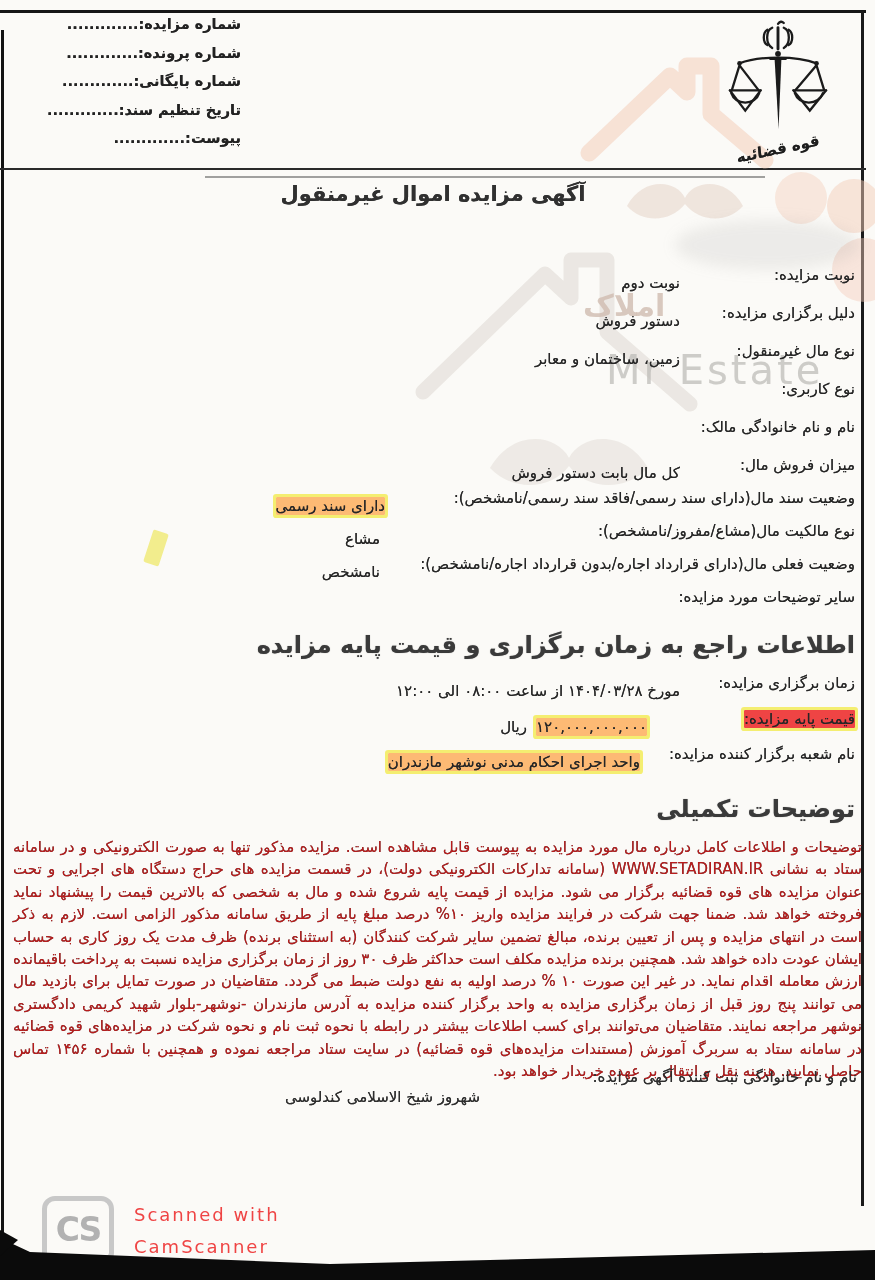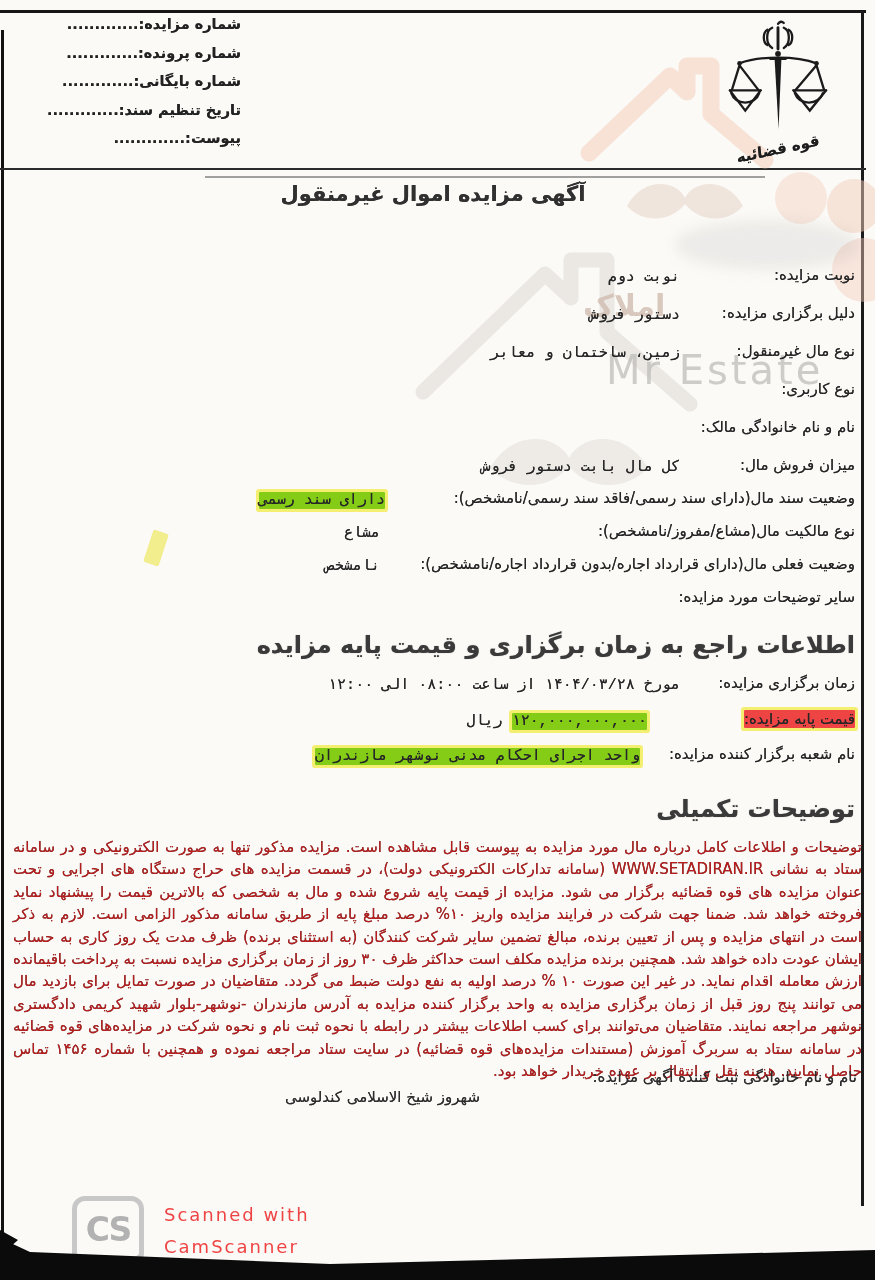--- a/index.html
+++ b/index.html
@@ -27,39 +27,39 @@
   .heading{position:absolute;right:20px;font-size:24px;font-weight:bold;color:#3a3a3a;
            text-shadow:0 0 .8px rgba(60,60,60,.7);}
   .h-s1{top:224px;} .h-s2{top:631px;} .h-s3{top:795px;}
   .smudge{position:absolute;background:rgba(130,130,130,.12);border-radius:50%;filter:blur(7px);}
   
   .sec{position:absolute;left:0;right:0;}
   .s1{top:266px;} .s2{top:674px;}
   .sec .row{position:relative;padding-right:20px;font-size:15px;white-space:nowrap;color:#262626;}
   .s1 .row{height:33px;} .s1 .row:nth-of-type(-n+5){height:38px;}
   .s2 .row{height:35.5px;}
-  .sec .val{position:absolute;right:195px;top:1px;white-space:nowrap;font-family:Liberation Mono, monospace;}
+  .sec .val{position:absolute;right:195px;top:8px;white-space:nowrap;}
   .s1 .row:nth-of-type(7) .val{right:490px;}
   .s1 .row:nth-of-type(8) .val,.s1 .row:nth-of-type(9) .val{right:495px;}
   .s1 .row:nth-of-type(10) .val{right:320px;}
   .s2 .row:nth-of-type(2) .val{right:228px;}
   .s2 .row:nth-of-type(3) .val{right:235px;}
-  .hl-value .num{background:#84cc16;box-shadow:0 0 0 3px #f4ee71;border-radius:1px;}
+  .hl-value .num{background:#fdba74;box-shadow:0 0 0 3px #f4ee71;border-radius:1px;}
   .hl-label .lbl{background:#ef4444;box-shadow:0 0 0 3px #f4ee71;border-radius:1px;}
   .suffix{margin-right:9px;}
   
   .para{position:absolute;right:13px;left:13px;top:836px;font-size:15px;line-height:22.4px;
         text-align:justify;color:#b91c1c;}
   
   .registrar{position:absolute;left:0;right:0;top:1068px;font-size:15px;}
   .registrar .lbl{position:absolute;right:18px;white-space:nowrap;}
   .registrar .val{position:absolute;right:395px;white-space:nowrap;margin-top:20px;}
   
   .cs-badge{position:absolute;left:42px;top:1196px;display:flex;align-items:center;gap:20px;
-            direction:ltr;font-family:"DejaVu Sans",sans-serif;margin-left:30px;}
+            direction:ltr;font-family:"DejaVu Sans",sans-serif;}
   .cs-logo{width:62px;height:56px;border:5px solid #c8c8c8;border-radius:13px;
            border-bottom-width:9px;display:flex;align-items:center;justify-content:center;
            font-size:33px;font-weight:bold;color:#b2b2b2;letter-spacing:-2px;text-shadow:none;}
   .cs-text{color:#ef4444;font-size:18px;line-height:32px;letter-spacing:2px;text-shadow:none;}
   
   .wm{position:absolute;pointer-events:none;text-shadow:none;}
   .wm-amlak{left:583px;top:288px;font-size:30px;font-weight:bold;color:rgba(208,188,175,.8);}
   .wm-mrestate{left:606px;top:347px;font-size:40px;color:rgba(190,188,184,.75);
                letter-spacing:3px;direction:ltr;}
   .yellow-stray{position:absolute;left:148px;top:531px;width:16px;height:34px;background:#f0ea7a;

